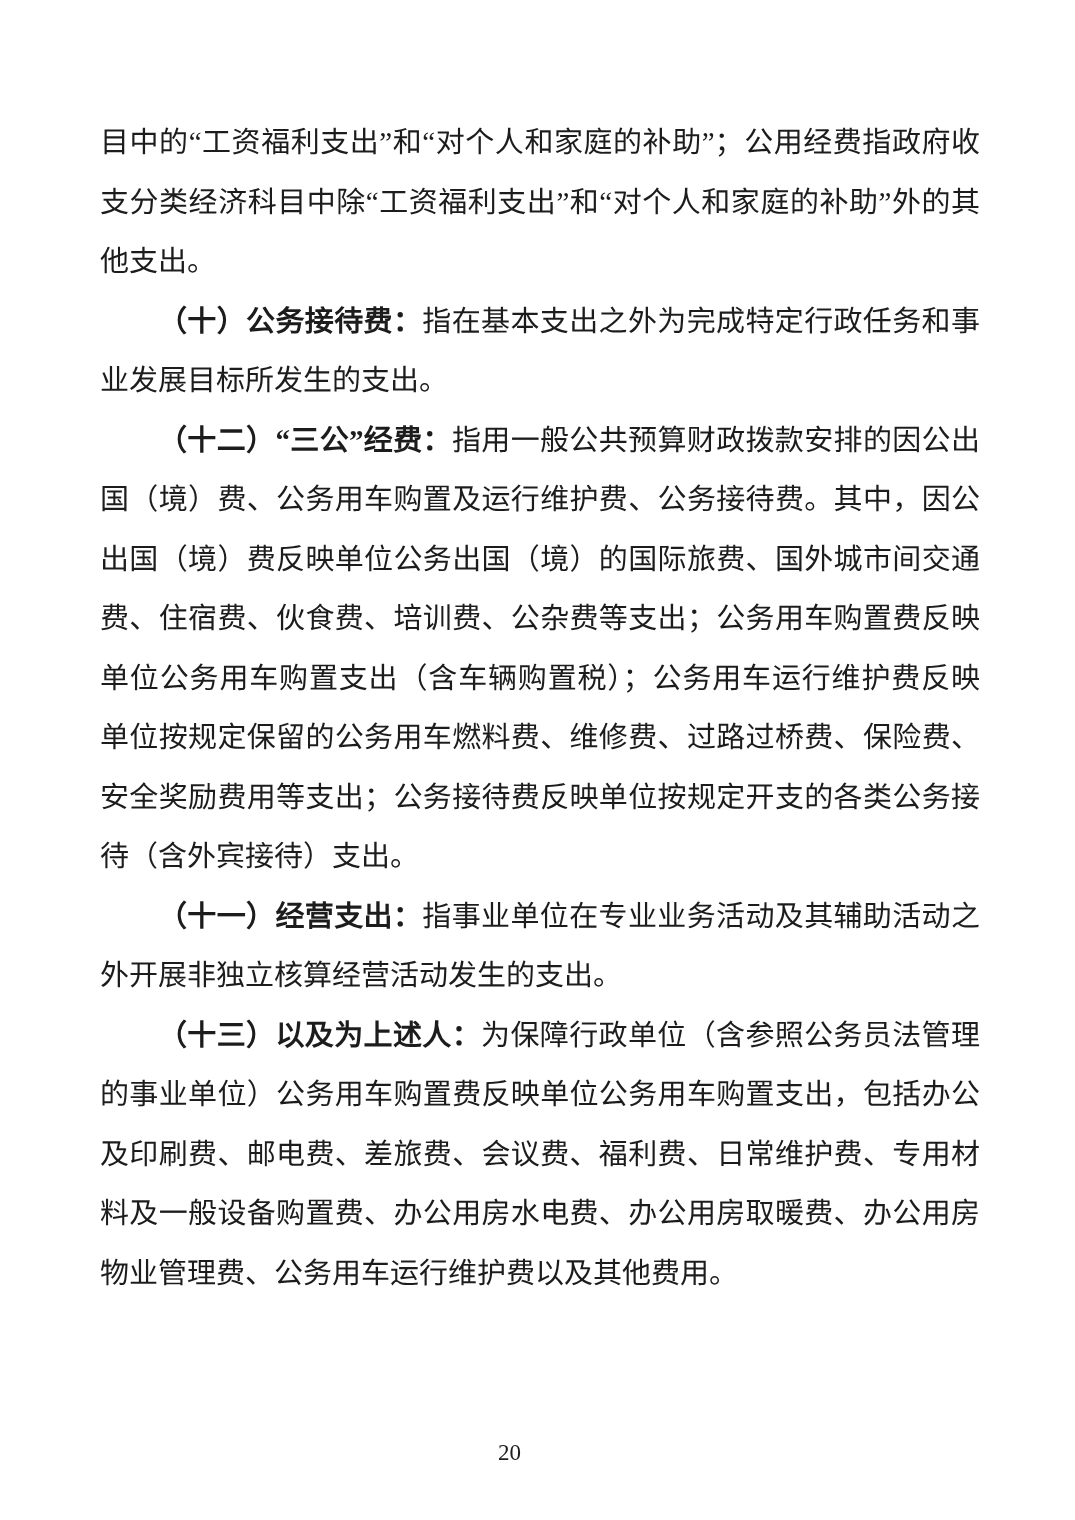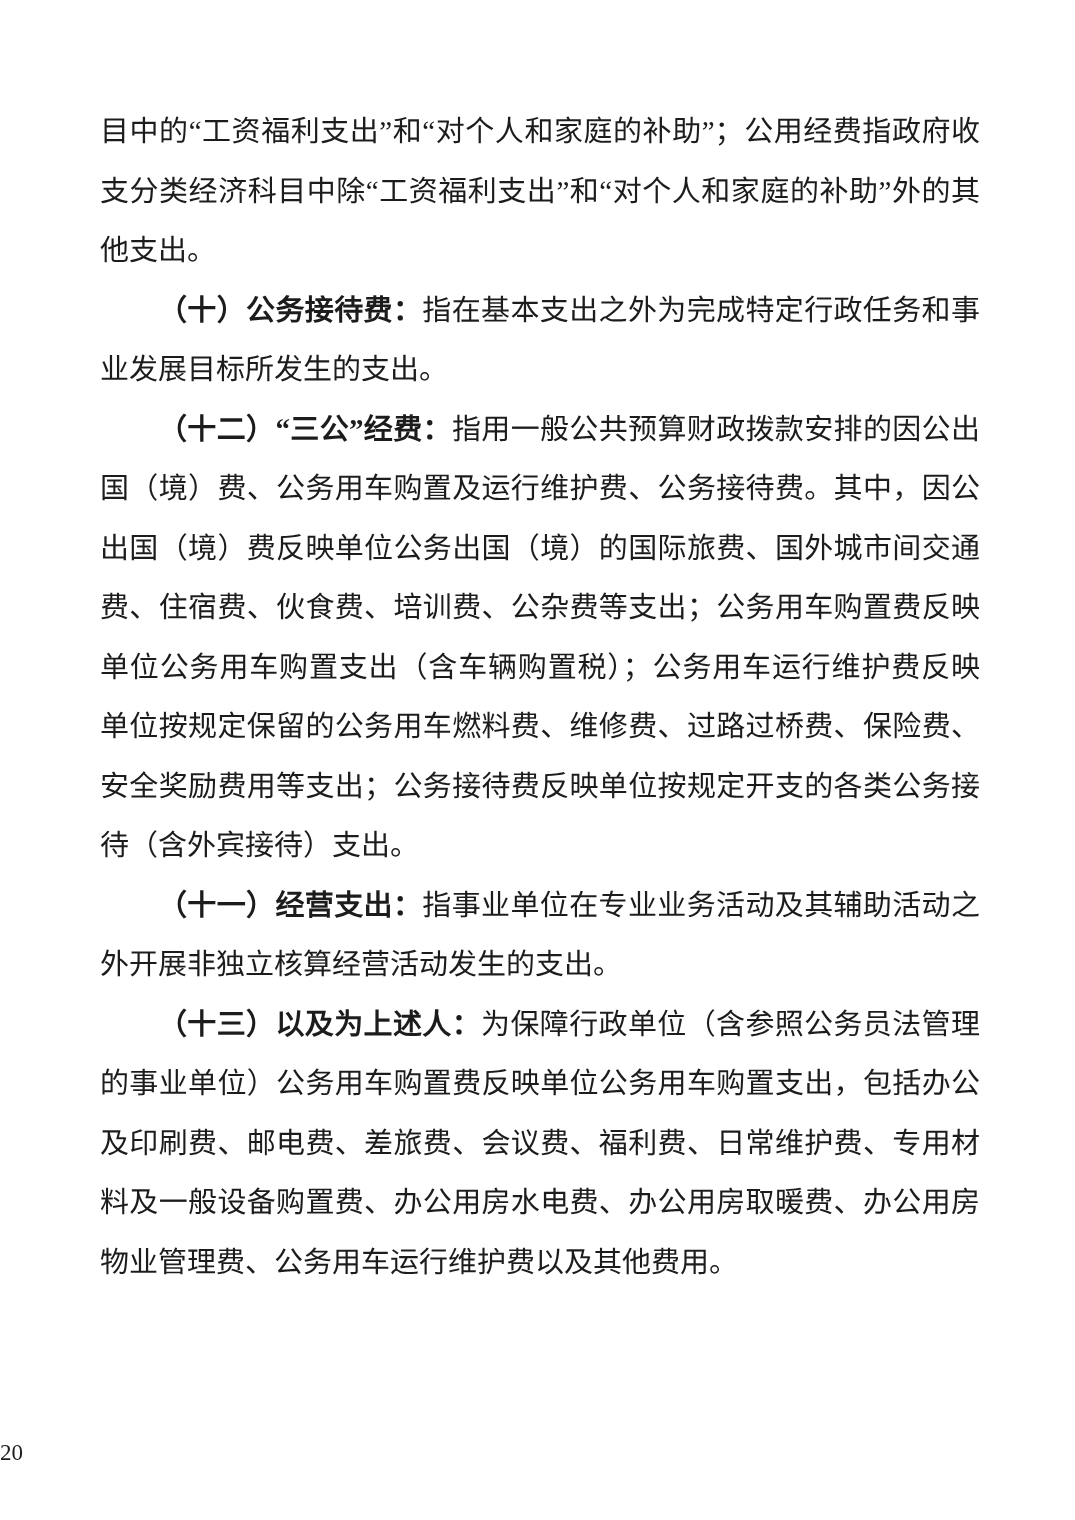--- a/index.html
+++ b/index.html
@@ -18,21 +18,21 @@
     position: absolute;
     left: 0;
     top: 0;
     width: 1075px;
     height: 1520px;
     background: #ffffff;
   }
   .content {
     position: absolute;
     left: 100px;
-    top: 102px;
+    top: 113px;
     width: 880px;
     color: #1c1c1c;
     font-size: 29px;
     line-height: 59.5px;
     text-align: justify;
     letter-spacing: 0;
   }
   .para {
     margin: 0;
     padding: 0;
@@ -42,25 +42,26 @@
     text-indent: 2em;
   }
   .para .leader {
     font-weight: bold;
   }
   .footer {
     position: absolute;
     left: 0;
     top: 1438px;
     width: 931px;
-    text-align: left;
+    text-align: center;
     color: #1c1c1c;
     font-size: 23px;
     line-height: 30px;
     font-family: "Liberation Serif", "DejaVu Serif", serif;
+    padding-left: 44px;
   }
 </style>
 </head>
 <body>
 
 <div class="page">
 
   <div class="content">
 
     <p class="para"><span class="leader"></span><span class="body-text">目中的“工资福利支出”和“对个人和家庭的补助”；公用经费指政府收支分类经济科目中除“工资福利支出”和“对个人和家庭的补助”外的其他支出。</span></p>

